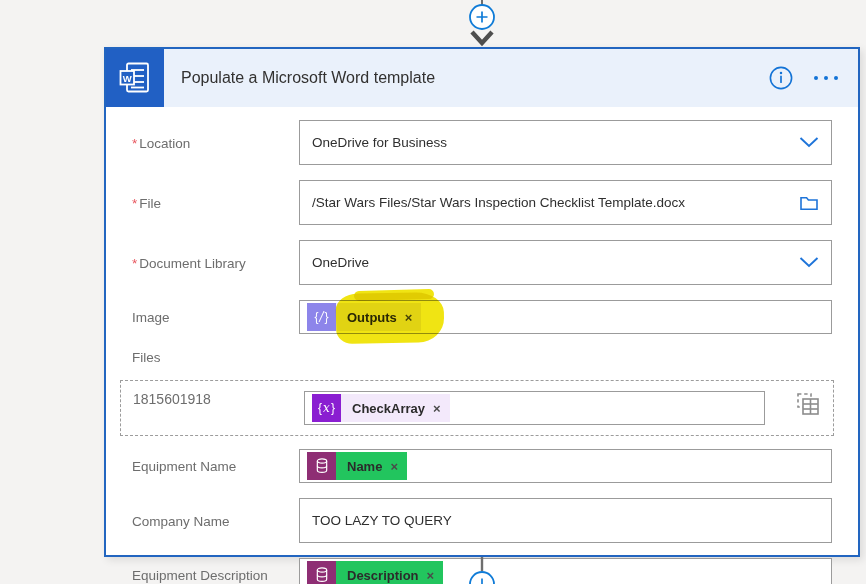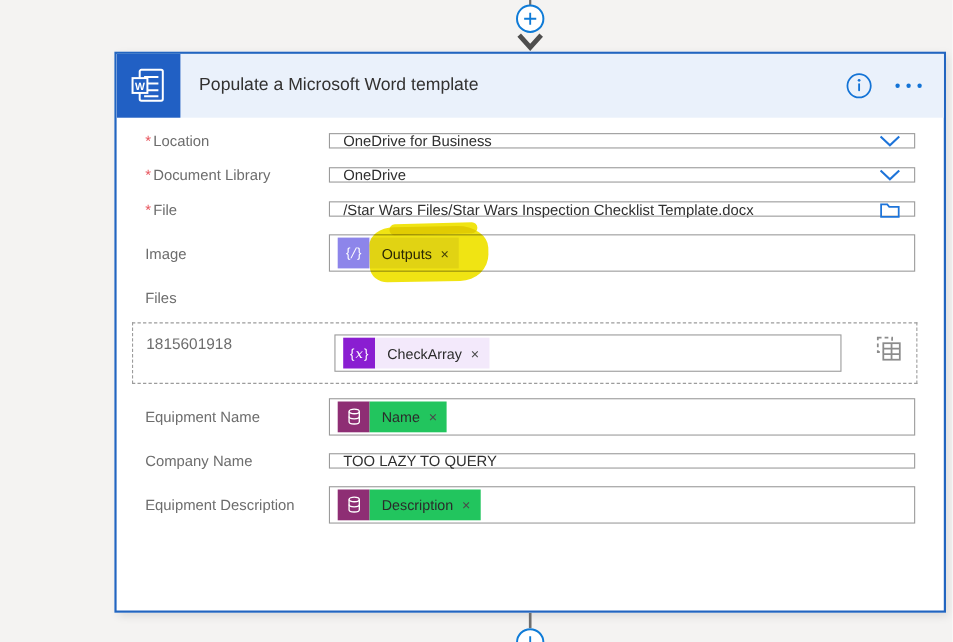--- a/index.html
+++ b/index.html
@@ -25,32 +25,32 @@
   .header-actions { display:flex; align-items:center; gap:20px; margin-right:20px; }
   .icon-btn { background:none; border:none; padding:0; cursor:pointer; display:flex; align-items:center; }
   .dots { display:flex; gap:6px; }
   .dots i { width:4px; height:4px; border-radius:50%; background:#1373d6; display:block; }
   
   .card-body { padding:13px 26px 0 26px; }
   .frow { display:flex; align-items:center; margin-bottom:15px; position:relative; }
   .flabel { width:167px; flex-shrink:0; font-size:13.5px; color:#6d6d6d; padding-top:1px; }
   .req { color:#e8565e; margin-right:2px; }
   .fcontrol {
-    flex:1; height:14px; border:1px solid #9b9b9b; background:#fff;
+    flex:1; height:45px; border:1px solid #9b9b9b; background:#fff;
     display:flex; align-items:center; position:relative;
   }
   .fcontrol .value { margin-left:12px; font-size:13.5px; color:#2f2f2f; flex:1; white-space:nowrap; overflow:hidden; }
   .fcontrol .value.muted { color:#7a7a7a; }
   .trail-icon { margin-right:12px; display:flex; align-items:center; }
   .token-box { height:34px; padding-left:7px; }
   
   .chip { display:inline-flex; align-items:stretch; height:28px; overflow:visible; cursor:default; }
   .chip-icon { width:29px; display:flex; align-items:center; justify-content:center; color:#fff; font-size:12px; font-style:normal; flex-shrink:0; }
   .chip-icon .ital { font-style:italic; font-family:"DejaVu Serif", serif; padding:0 1px; }
-  .chip-body { display:flex; align-items:center; padding:0 9px 0 11px; font-size:13px; color:#2b2b2b; gap:8px; white-space:nowrap; }
+  .chip-body { display:flex; align-items:center; padding:0 9px 0 11px; font-size:13px; color:#2b2b2b; gap:8px; white-space:nowrap;font-weight:bold; }
   .chip-x { color:#4a4a4a; font-size:13px; cursor:pointer; }
   .chip-outputs .chip-icon { background:#8d85ea; }
   .chip-outputs .chip-body { background:#efecfc; }
   .chip-expr .chip-icon { background:#8a1ed1; }
   .chip-expr .chip-body { background:#f3e9fb; }
   .chip-db .chip-icon { background:#8e2e74; }
   .chip-db .chip-body { background:#22c55e; }
   
   .hl { position:absolute; background:#f0e306; mix-blend-mode:multiply; opacity:.95; pointer-events:none; }
   .hl-main { left:36px; top:-8px; width:108px; height:50px;
@@ -122,38 +122,38 @@
         <span class="value">OneDrive for Business</span>
         <span class="trail-icon">
           <svg width="20" height="11" viewBox="0 0 20 11">
               <path d="M1.5 1 L10 9 L18.5 1" fill="none" stroke="#1e74d9" stroke-width="1.9"></path>
             </svg>
         </span>
       </div>
     </div>
 
     <div class="frow">
+      <div class="flabel"><span class="req">*</span><span>File</span></div>
+      <div class="fcontrol">
+        <span class="value">/Star Wars Files/Star Wars Inspection Checklist Template.docx</span>
+        <span class="trail-icon">
+          <svg width="20" height="17" viewBox="0 0 20 17">
+              <path d="M2 15.2 V3.8 h5.6 l1.8 2.2 H18 v9.2 Z" fill="none" stroke="#1e74d9" stroke-width="1.6"></path>
+            </svg>
+        </span>
+      </div>
+    </div>
+
+    <div class="frow">
       <div class="flabel"><span class="req">*</span><span>Document Library</span></div>
       <div class="fcontrol">
         <span class="value">OneDrive</span>
         <span class="trail-icon">
           <svg width="20" height="11" viewBox="0 0 20 11">
               <path d="M1.5 1 L10 9 L18.5 1" fill="none" stroke="#1e74d9" stroke-width="1.9"></path>
-            </svg>
-        </span>
-      </div>
-    </div>
-
-    <div class="frow">
-      <div class="flabel"><span class="req">*</span><span>File</span></div>
-      <div class="fcontrol">
-        <span class="value">/Star Wars Files/Star Wars Inspection Checklist Template.docx</span>
-        <span class="trail-icon">
-          <svg width="20" height="17" viewBox="0 0 20 17">
-              <path d="M2 15.2 V3.8 h5.6 l1.8 2.2 H18 v9.2 Z" fill="none" stroke="#1e74d9" stroke-width="1.6"></path>
             </svg>
         </span>
       </div>
     </div>
 
     <div class="frow">
       <div class="flabel"><span>Image</span></div>
       <div class="fcontrol token-box">
         <span class="chip chip-outputs">
           <span class="chip-icon">{<span class="ital">/</span>}</span>

